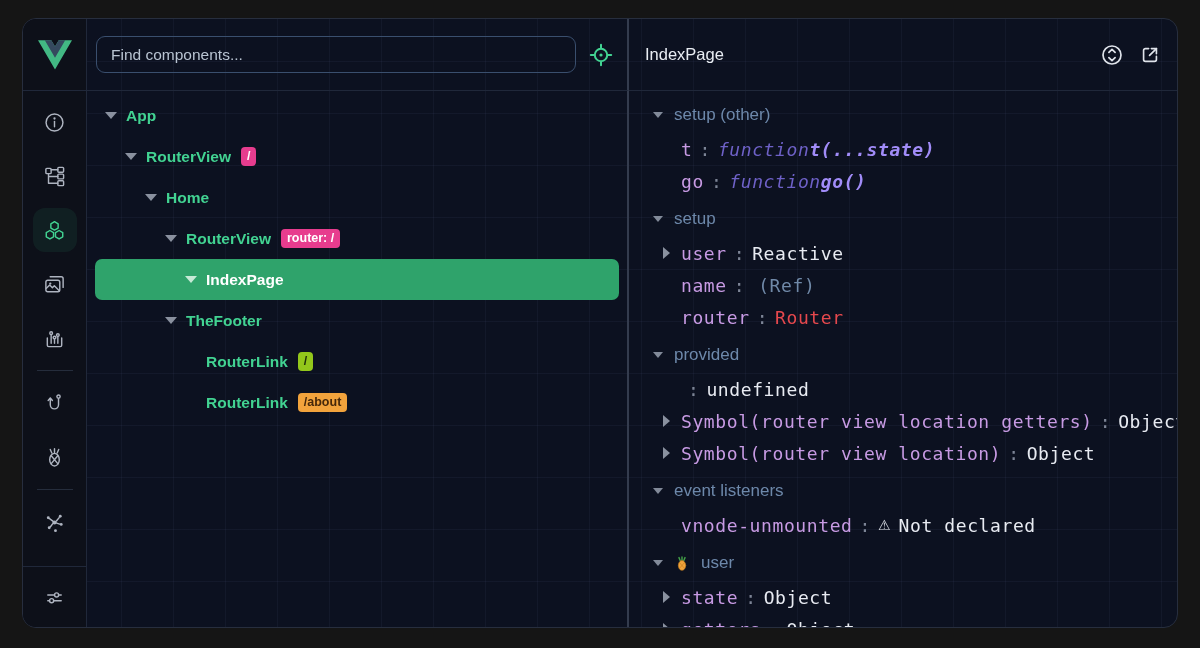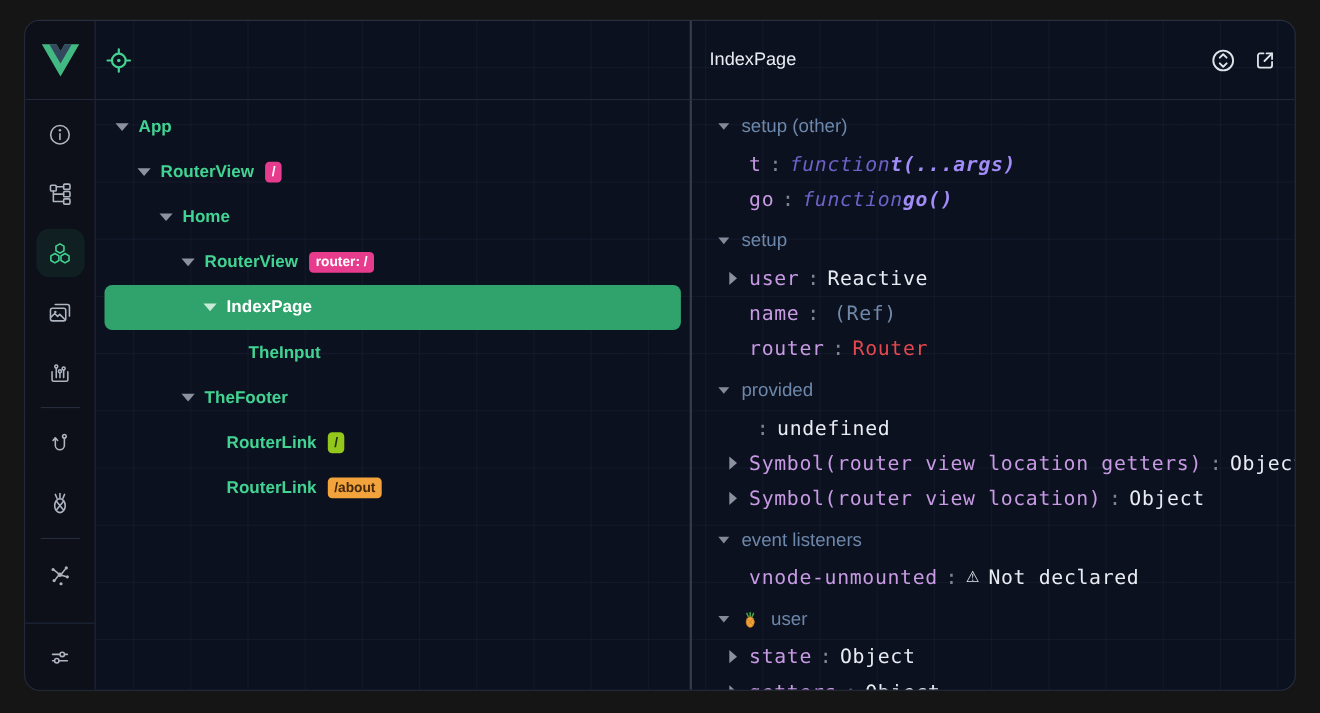--- a/index.html
+++ b/index.html
@@ -91,20 +91,21 @@
   <div class="logo-cell">
     <span>
       <svg width="34" height="30" viewBox="0 0 128 112">
         <path fill="#42b883" d="M78.06,0 L64,24.35 L49.94,0 L0,0 L64,110.85 L128,0 Z"></path>
         <path fill="#35495e" d="M78.06,0 L64,24.35 L49.94,0 L25.6,0 L64,66.57 L102.4,0 Z"></path>
       </svg>
     </span>
   </div>
 
   <div class="search-cell">
+    <input class="search-input" type="text" placeholder="Find components..." style="">
     <button class="icon-btn" style="color:#42d392">
       <span>
         <svg width="24" height="24" viewBox="0 0 24 24" fill="none" stroke="currentColor" stroke-width="2" stroke-linecap="round">
           <circle cx="12" cy="12" r="6.2"></circle>
           <circle cx="12" cy="12" r="1.6" fill="currentColor" stroke="none"></circle>
           <path d="M12 1.8 V5 M12 19 V22.2 M1.8 12 H5 M19 12 H22.2"></path>
         </svg>
       </span>
     </button>
   </div>
@@ -248,24 +249,20 @@
       </div>
       <div class="tree-row" style="padding-left: 70px;">
         <span class="tri-down"></span>
         <span class="tree-label">RouterView</span>
         <span class="badge pink">router: /</span>
       </div>
       <div class="tree-row selected" style="padding-left: 90px;">
         <span class="tri-down"></span>
         <span class="tree-label">IndexPage</span>
       </div>
-      <div class="tree-row" style="padding-left: 110px;">
-        <span class="tri-down hidden-tri"></span>
-        <span class="tree-label">TheInput</span>
-      </div>
       <div class="tree-row" style="padding-left: 70px;">
         <span class="tri-down"></span>
         <span class="tree-label">TheFooter</span>
       </div>
       <div class="tree-row" style="padding-left: 90px;">
         <span class="tri-down hidden-tri"></span>
         <span class="tree-label">RouterLink</span>
         <span class="badge lime">/</span>
       </div>
       <div class="tree-row" style="padding-left: 90px;">
@@ -279,21 +276,21 @@
       <section class="section">
         <div class="section-title">
           <span class="tri-down"></span>
           <span>setup (other)</span>
         </div>
         <div class="prop-row">
           <span class="arrow-slot"></span>
           <span class="prop-key">t</span>
           <span class="colon"> : </span>
           <span class="fn-keyword">function </span>
-          <span class="fn-sig">t(...args)</span>
+          <span class="fn-sig">t(...state)</span>
         </div>
         <div class="prop-row">
           <span class="arrow-slot"></span>
           <span class="prop-key">go</span>
           <span class="colon"> : </span>
           <span class="fn-keyword">function </span>
           <span class="fn-sig">go()</span>
         </div>
       </section>
       <section class="section">

